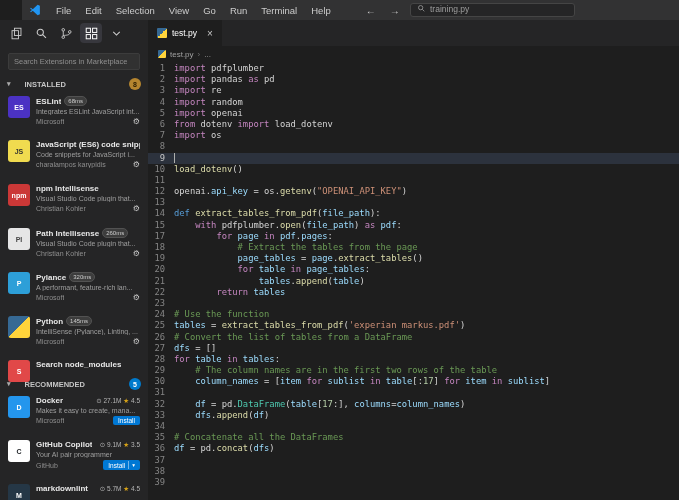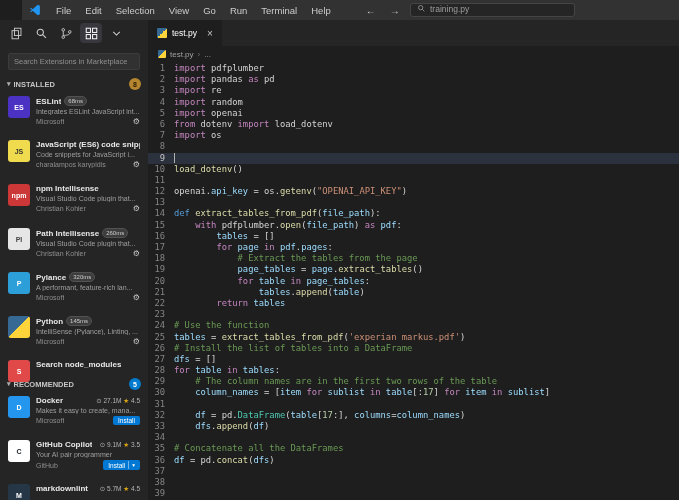--- a/index.html
+++ b/index.html
@@ -34,21 +34,21 @@
   .act-icon svg { width:13px; height:13px; }
   .act-icon.active { background:#37373d; }
 
   
   .ext-search-wrap { padding:4px 8px 6px; flex:none; }
   .ext-search { width:100%; height:17px; background:#313131; border:1px solid #3c3c3c;
     border-radius:2px; color:#cccccc; font-size:7.5px; padding:4px 5px;
     font-family:"Liberation Sans", sans-serif; }
   .ext-search::placeholder { color:#8f8f8f; }
   .sections { flex:1; overflow:hidden; }
-  .sec-header { height:16px; display:flex; align-items:center; gap:3px; padding:0 7px;
+  .sec-header { height:16px; display:flex; align-items:center; gap:14px; padding:0 7px;
     color:#c5c5c5; font-size:7.5px; font-weight:bold; }
   .sec-chev { font-size:7px; color:#aaaaaa; }
   .sec-badge { margin-left:auto; min-width:12px; height:12px; border-radius:7px;
     font-size:7px; font-weight:bold; display:flex; align-items:center;
     justify-content:center; padding:0 3px; }
   .ext-item { display:flex; gap:6px; padding:4px 8px 5px; height:44px; cursor:pointer; }
   .ext-item.compact { height:20px; }
   .ext-icon { width:22px; height:22px; flex:none; border-radius:3px; display:flex;
     align-items:center; justify-content:center; font-size:7px; font-weight:bold; }
   .ext-body { flex:1; min-width:0; display:flex; flex-direction:column; }
@@ -380,24 +380,20 @@
             </div>
             <div class="line">
               <span class="ln">14</span>
               <span class="code"><span class="tk-d">def </span><span class="tk-f">extract_tables_from_pdf</span><span class="tk-p">(</span><span class="tk-v">file_path</span><span class="tk-p">):</span></span>
             </div>
             <div class="line">
               <span class="ln">15</span>
               <span class="code"><span class="tk-p">    </span><span class="tk-k">with</span><span class="tk-p"> pdfplumber.</span><span class="tk-f">open</span><span class="tk-p">(</span><span class="tk-v">file_path</span><span class="tk-p">) </span><span class="tk-k">as</span><span class="tk-v"> pdf</span><span class="tk-p">:</span></span>
             </div>
             <div class="line">
-              <span class="ln">16</span>
-              <span class="code"><span class="tk-p">        </span><span class="tk-v">tables</span><span class="tk-p"> = []</span></span>
-            </div>
-            <div class="line">
               <span class="ln">17</span>
               <span class="code"><span class="tk-p">        </span><span class="tk-k">for</span><span class="tk-v"> page</span><span class="tk-k"> in</span><span class="tk-v"> pdf</span><span class="tk-p">.</span><span class="tk-v">pages</span><span class="tk-p">:</span></span>
             </div>
             <div class="line">
               <span class="ln">18</span>
               <span class="code"><span class="tk-p">            </span><span class="tk-c"># Extract the tables from the page</span></span>
             </div>
             <div class="line">
               <span class="ln">19</span>
               <span class="code"><span class="tk-p">            </span><span class="tk-v">page_tables</span><span class="tk-p"> = </span><span class="tk-v">page</span><span class="tk-p">.</span><span class="tk-f">extract_tables</span><span class="tk-p">()</span></span>
@@ -421,21 +417,21 @@
             <div class="line">
               <span class="ln">24</span>
               <span class="code"><span class="tk-c"># Use the function</span></span>
             </div>
             <div class="line">
               <span class="ln">25</span>
               <span class="code"><span class="tk-v">tables</span><span class="tk-p"> = </span><span class="tk-f">extract_tables_from_pdf</span><span class="tk-p">(</span><span class="tk-s">'experian markus.pdf'</span><span class="tk-p">)</span></span>
             </div>
             <div class="line">
               <span class="ln">26</span>
-              <span class="code"><span class="tk-c"># Install the list of tables into a DataFrame</span></span>
+              <span class="code"><span class="tk-c"># Convert the list of tables from a DataFrame</span></span>
             </div>
             <div class="line">
               <span class="ln">27</span>
               <span class="code"><span class="tk-v">dfs</span><span class="tk-p"> = []</span></span>
             </div>
             <div class="line">
               <span class="ln">28</span>
               <span class="code"><span class="tk-k">for</span><span class="tk-v"> table</span><span class="tk-k"> in</span><span class="tk-v"> tables</span><span class="tk-p">:</span></span>
             </div>
             <div class="line">

